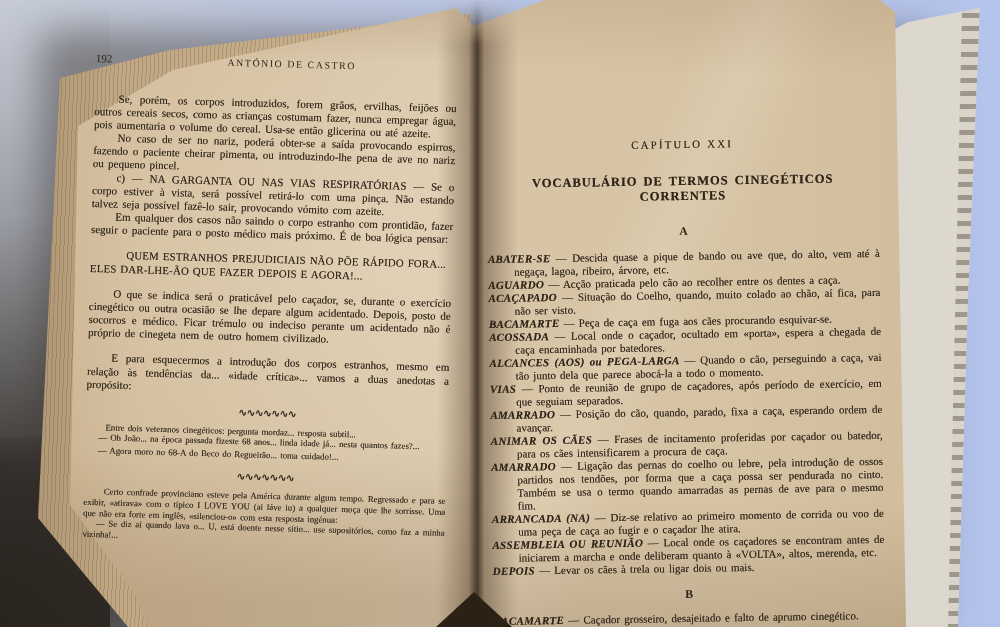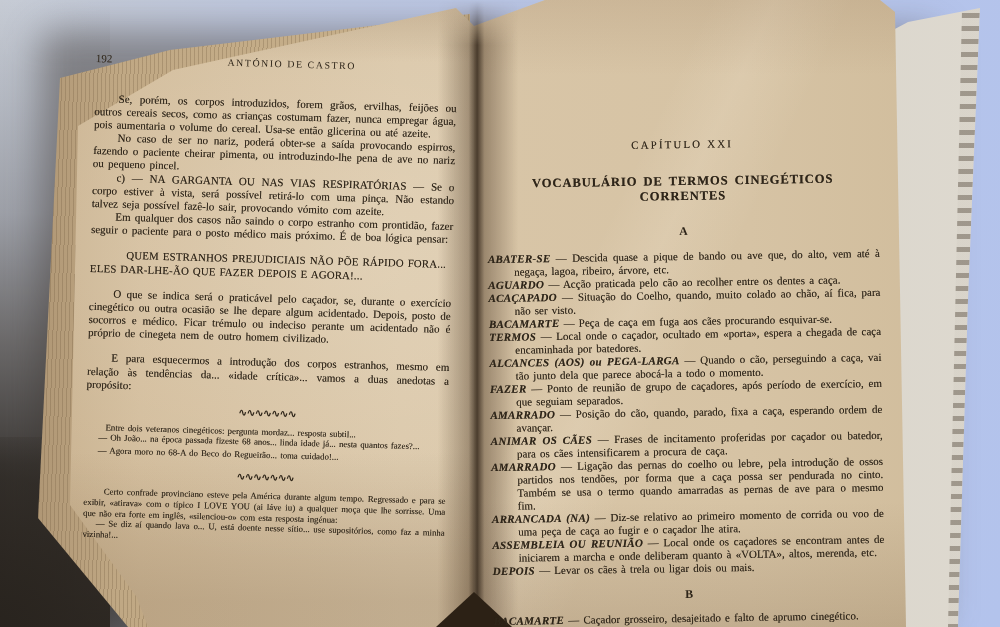--- a/index.html
+++ b/index.html
@@ -123,23 +123,23 @@
 
   <div class="right-text">
     <div class="rp-chapter">CAPÍTULO XXI</div>
     <div class="rp-title">VOCABULÁRIO DE TERMOS CINEGÉTICOS CORRENTES</div>
     <div class="rp-section">A</div>
 
     <div class="entry"><span class="term">ABATER-SE</span> <span class="def">— Descida quase a pique de bando ou ave que, do alto, vem até à negaça, lagoa, ribeiro, árvore, etc.</span></div>
     <div class="entry"><span class="term">AGUARDO</span> <span class="def">— Acção praticada pelo cão ao recolher entre os dentes a caça.</span></div>
     <div class="entry"><span class="term">ACAÇAPADO</span> <span class="def">— Situação do Coelho, quando, muito colado ao chão, aí fica, para não ser visto.</span></div>
     <div class="entry"><span class="term">BACAMARTE</span> <span class="def">— Peça de caça em fuga aos cães procurando esquivar-se.</span></div>
-    <div class="entry"><span class="term">TERMOS</span> <span class="def">— Local onde o caçador, ocultado em «porta», espera a chegada de caça encaminhada por batedores.</span></div>
+    <div class="entry"><span class="term">ACOSSADA</span> <span class="def">— Local onde o caçador, ocultado em «porta», espera a chegada de caça encaminhada por batedores.</span></div>
     <div class="entry"><span class="term">ALCANCES (AOS) ou PEGA-LARGA</span> <span class="def">— Quando o cão, perseguindo a caça, vai tão junto dela que parece abocá-la a todo o momento.</span></div>
-    <div class="entry"><span class="term">FAZER</span> <span class="def">— Ponto de reunião de grupo de caçadores, após período de exercício, em que seguiam separados.</span></div>
+    <div class="entry"><span class="term">VIAS</span> <span class="def">— Ponto de reunião de grupo de caçadores, após período de exercício, em que seguiam separados.</span></div>
     <div class="entry"><span class="term">AMARRADO</span> <span class="def">— Posição do cão, quando, parado, fixa a caça, esperando ordem de avançar.</span></div>
     <div class="entry"><span class="term">ANIMAR OS CÃES</span> <span class="def">— Frases de incitamento proferidas por caçador ou batedor, para os cães intensificarem a procura de caça.</span></div>
     <div class="entry"><span class="term">AMARRADO</span> <span class="def">— Ligação das pernas do coelho ou lebre, pela introdução de ossos partidos nos tendões, por forma que a caça possa ser pendurada no cinto. Também se usa o termo quando amarradas as pernas de ave para o mesmo fim.</span></div>
     <div class="entry"><span class="term">ARRANCADA (NA)</span> <span class="def">— Diz-se relativo ao primeiro momento de corrida ou voo de uma peça de caça ao fugir e o caçador lhe atira.</span></div>
     <div class="entry"><span class="term">ASSEMBLEIA OU REUNIÃO</span> <span class="def">— Local onde os caçadores se encontram antes de iniciarem a marcha e onde deliberam quanto à «VOLTA», altos, merenda, etc.</span></div>
     <div class="entry"><span class="term">DEPOIS</span> <span class="def">— Levar os cães à trela ou ligar dois ou mais.</span></div>
 
     <div class="rp-section rp-b">B</div>
     <div class="entry"><span class="term">BACAMARTE</span> <span class="def">— Caçador grosseiro, desajeitado e falto de aprumo cinegético.</span></div>
   </div>

